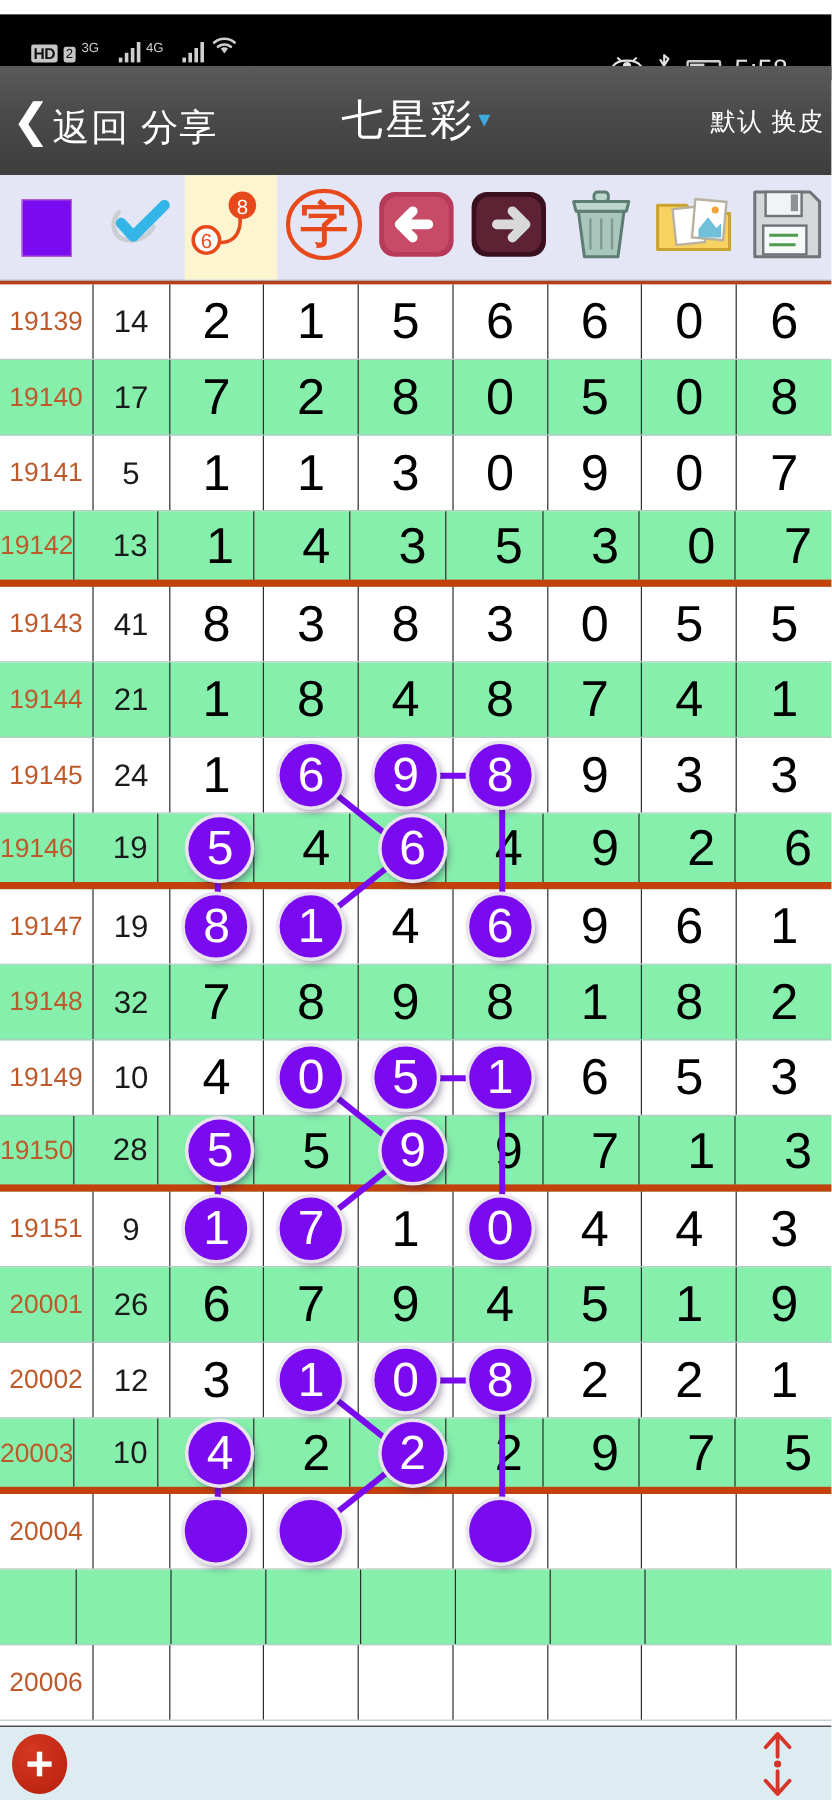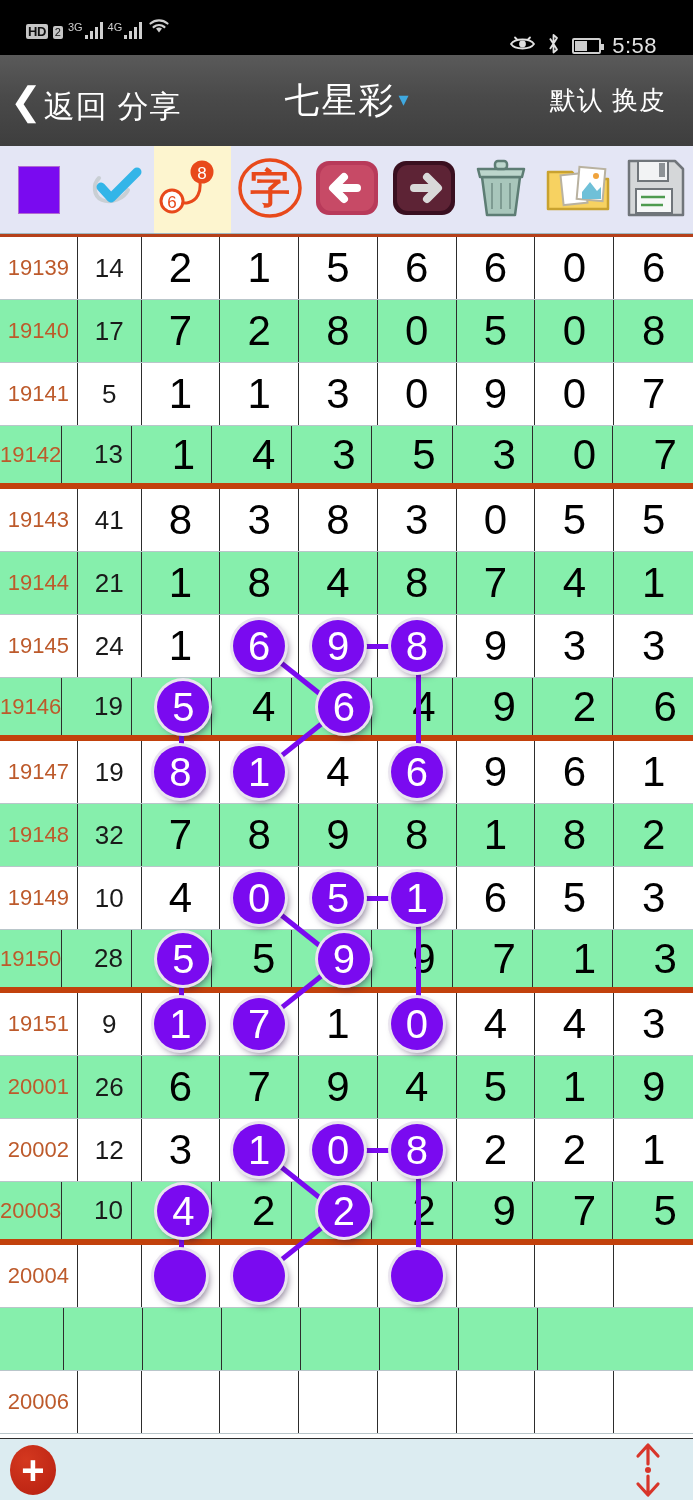--- a/index.html
+++ b/index.html
@@ -6,35 +6,35 @@
   html,body {
     width:693px; height:1500px;
     background:#fff;
     font-family:"Liberation Sans","DejaVu Sans",sans-serif;
     overflow:hidden;
   }
   #app { position:relative; width:693px; height:1500px; }
 
   
   .statusbar {
-    position:absolute; top:0; left:0; width:693px; height:55px;
+    position:absolute; top:12px; left:0; width:693px; height:55px;
     background:#000; color:#d8d8d8;
     display:flex; align-items:center;
   }
   .sb-left { display:flex; align-items:flex-end; gap:5px; padding-left:26px; }
   .sb-right { margin-left:auto; display:flex; align-items:center; gap:11px; padding-right:36px;margin-top:36px; }
   .hd-badge {
     font-size:13px; font-weight:bold; color:#111; background:#c6c6c6;
     padding:0 2px; border-radius:2px; letter-spacing:-0.5px; line-height:15px;
   }
   .sim2 {
     font-size:11px; color:#111; background:#c6c6c6; line-height:13px;
     padding:0 2px; border-radius:2px;
   }
-  .netgrp { display:flex; align-items:flex-start; gap:1px; }
+  .netgrp { display:flex; align-items:flex-start; gap:15px; }
   .netlabel { font-size:11px; color:#cfcfcf; margin-right:1px; line-height:10px; align-self:flex-start;}
   .bars { display:flex; align-items:flex-end; gap:2px; height:17px; }
   .bars i { display:block; width:3px; background:#cfcfcf; }
   .bars i:nth-child(1){height:4px;} .bars i:nth-child(2){height:8px;}
   .bars i:nth-child(3){height:12px;} .bars i:nth-child(4){height:17px;}
   .clock { font-size:22px; color:#e2e2e2; letter-spacing:0.5px; }
   .battery {
     width:29px; height:16px; border:2px solid #cfcfcf; border-radius:2px;
     position:relative; display:flex; align-items:center;
   }
@@ -49,21 +49,21 @@
   }
   .back-wrap { display:flex; align-items:center; padding-left:10px; cursor:pointer; }
   .chev { font-size:38px; line-height:38px; font-weight:300; margin-right:2px; }
   .back-text { font-size:31px; letter-spacing:1px;margin-top:12px; }
   .title-center {
     position:absolute; left:0; right:0; text-align:center;
     font-size:35px; pointer-events:none;
   }
   .title-center span.t { letter-spacing:2px; }
   .caret { color:#3fa9e0; font-size:20px; margin-left:3px; vertical-align:6px; }
-  .tb-right { margin-left:auto; padding-right:27px; font-size:26px; letter-spacing:1px; }
+  .tb-right { margin-left:auto; padding-right:6px; font-size:21px; letter-spacing:1px; }
 
   
   .toolbar {
     position:absolute; top:146px; left:0; width:693px; height:88px;
     background:#e4e6f5; display:flex; border-bottom:1px solid #9fb9c2;
   }
   .tbtn {
     flex:1 1 0; display:flex; align-items:center; justify-content:center;
     position:relative;
   }

